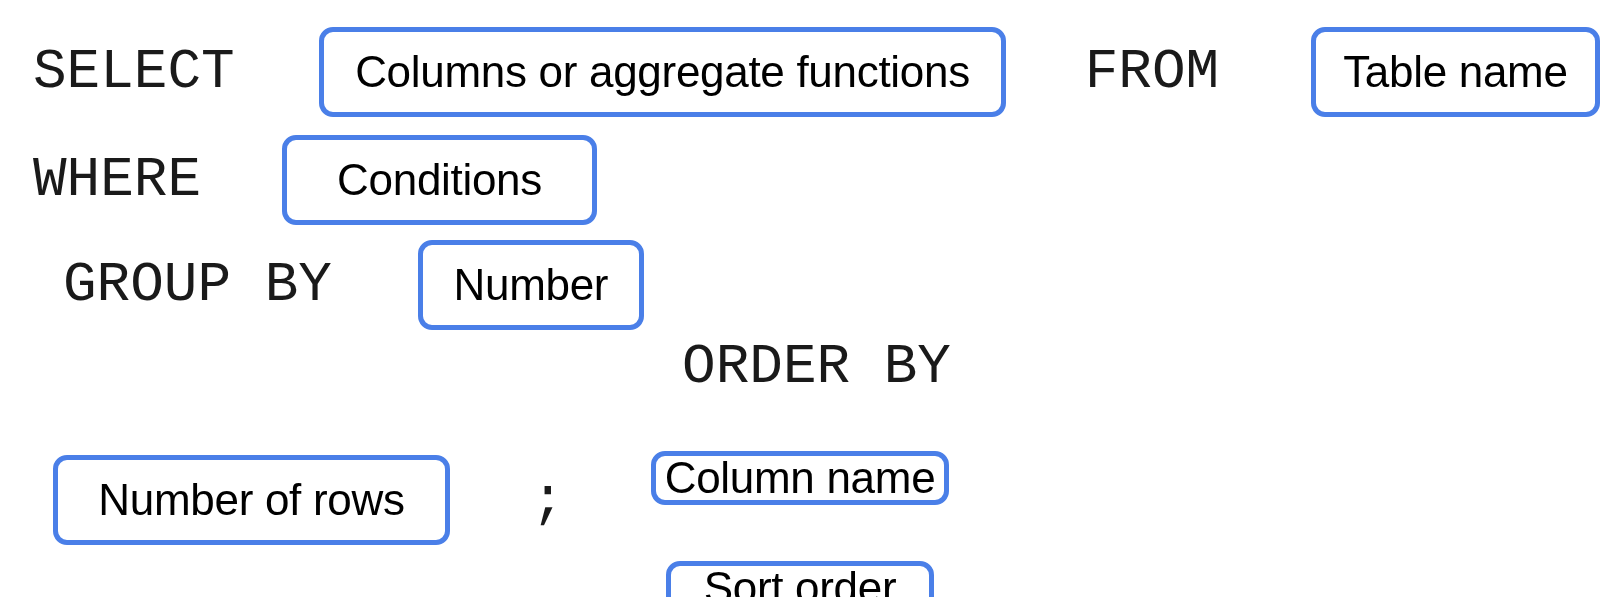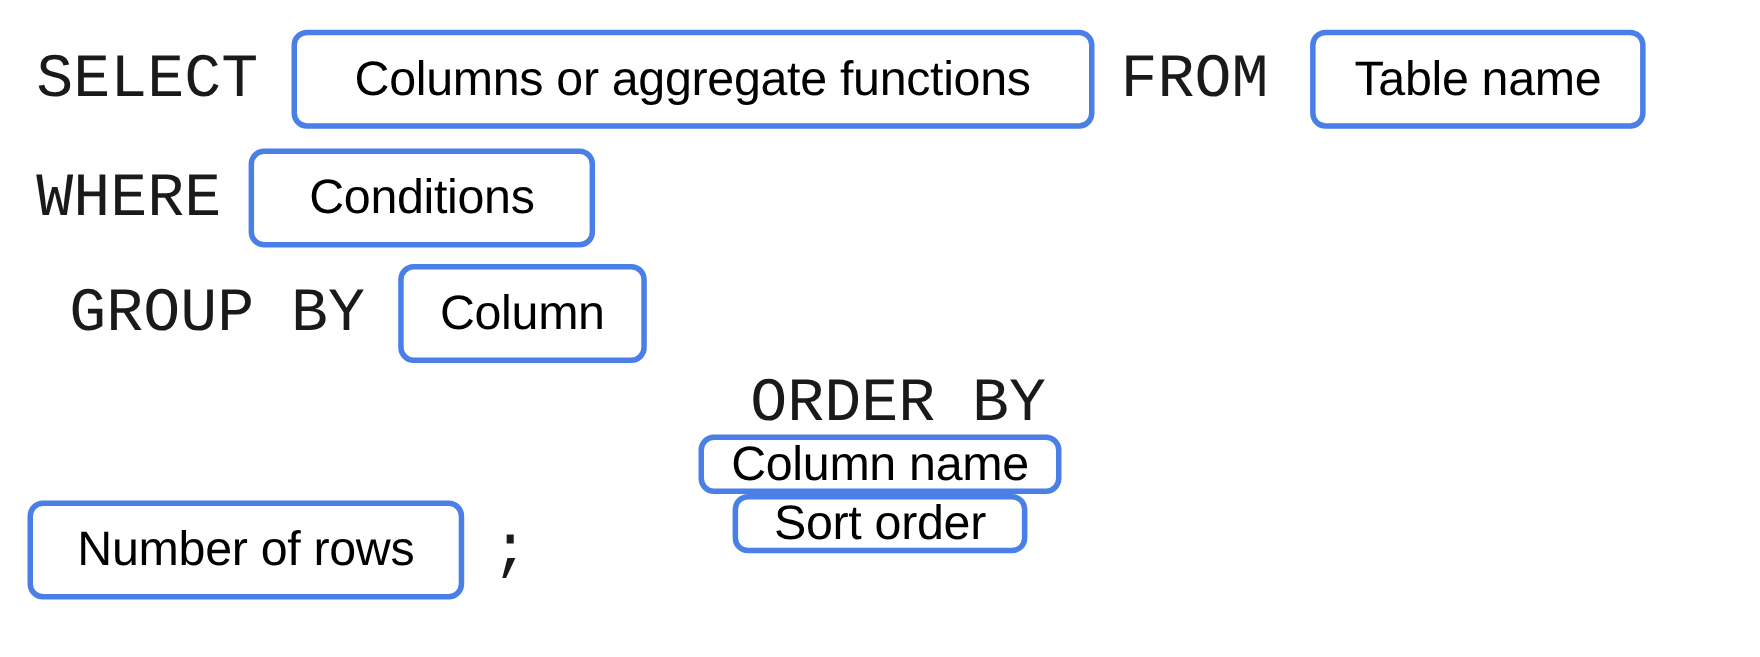--- a/index.html
+++ b/index.html
@@ -16,20 +16,21 @@
     font-family: "Liberation Sans", sans-serif;
   }
   .row {
     position: absolute;
     left: 0;
     width: 1600px;
     height: 107px;
     display: flex;
     align-items: center;
     white-space: nowrap;
+    gap: 28px;
   }
   .kw {
     font-family: "Liberation Serif", "DejaVu Serif", serif;
     font-size: 57px;
     letter-spacing: 4px;
     color: #1a1a1a;
     line-height: 1;
     font-weight: 400;
     -webkit-font-smoothing: antialiased;
   }
@@ -74,21 +75,21 @@
 
   .kw-pad { padding-left: 33px; }
 
   .gap-sm { width: 25px; }
   .gap-md { width: 30px; }
 
   #slot-columns-agg { width: 730px; text-align: right; }
   #slot-table-name  { width: 305px; }
   #slot-conditions  { width: 315px; }
   #slot-group-cols  { width: 226px; }
-  #slot-order-col   { width: 330px; }
+  #slot-order-col   { width: 298px; }
   #slot-sort-order  { width: 268px; }
   #slot-limit-rows  { width: 397px; }
 
   .spacer-select-from { width: 24px; }
   .spacer-from-table  { width: 38px; }
 </style>
 </head>
 <body>
 
 <div id="canvas">
@@ -112,21 +113,21 @@
     <span class="gap-sm"></span>
     <span class="slot" id="slot-conditions">
       <span class="slot-label">Conditions</span>
     </span>
   </div>
 
   <div class="row" id="row-group">
     <span class="kw kw-pad">GROUP BY</span>
     <span class="gap-md"></span>
     <span class="slot" id="slot-group-cols">
-      <span class="slot-label">Column</span>
+      <span class="slot-label">Number</span>
     </span>
   </div>
 
   <div class="row" id="row-order">
     <span class="kw kw-pad">ORDER BY</span>
     <span class="gap-md"></span>
     <span class="slot" id="slot-order-col">
       <span class="slot-label">Column name</span>
     </span>
     <span class="gap-sm"></span>

